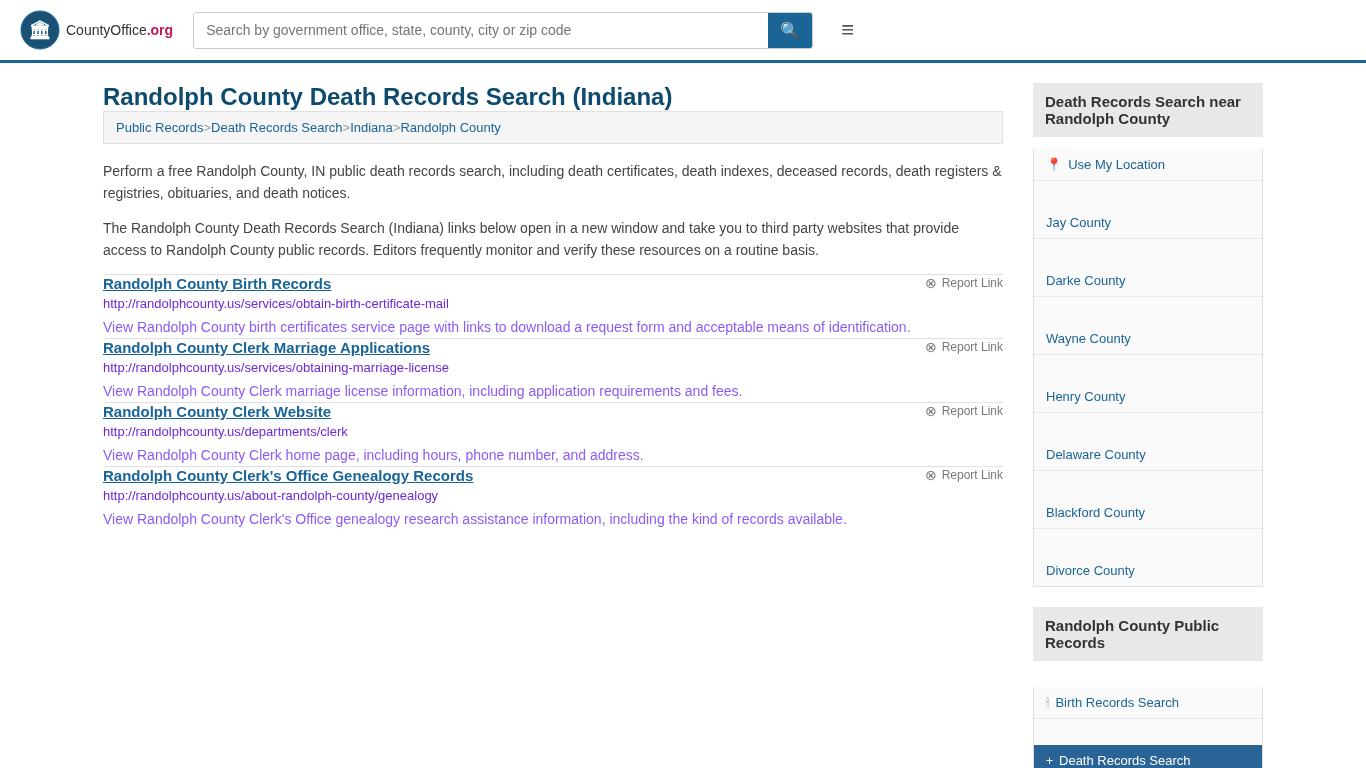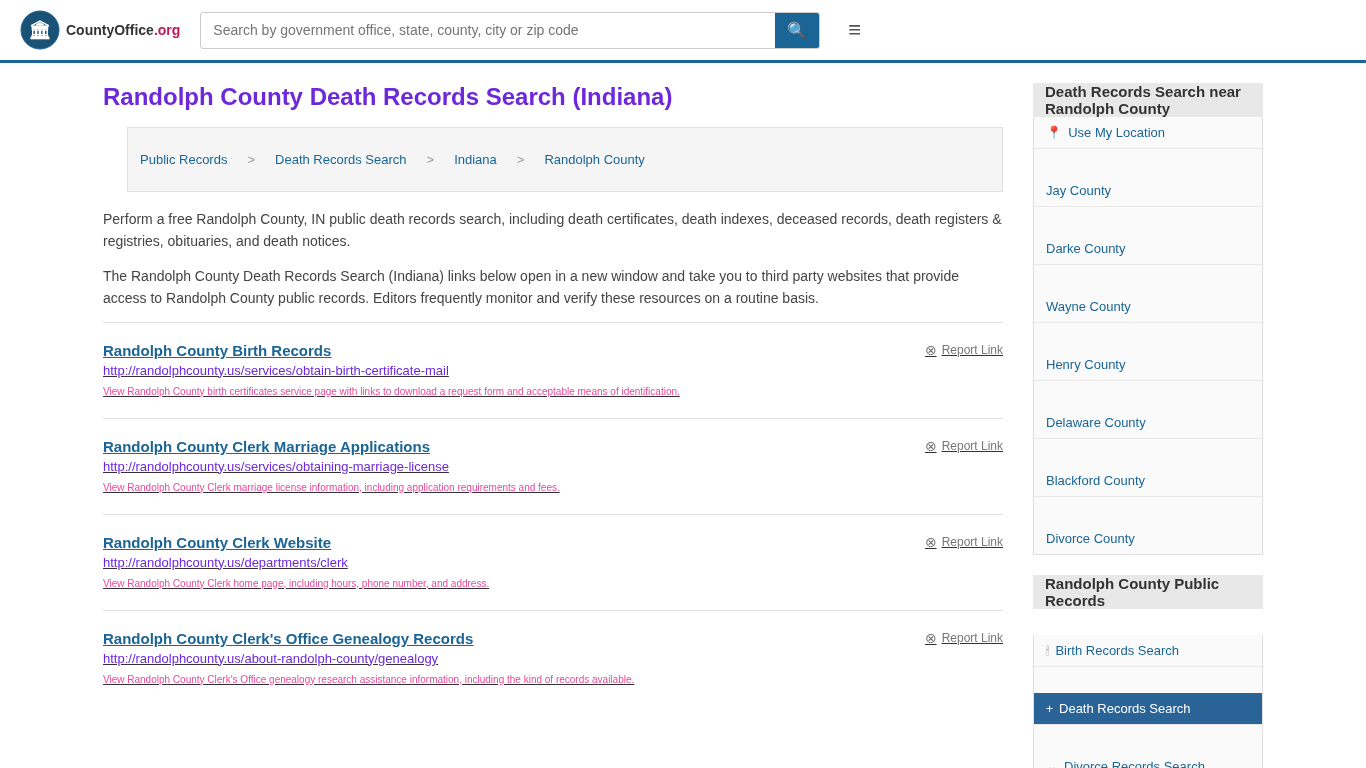--- a/index.html
+++ b/index.html
@@ -71,55 +71,52 @@
     }
     #sidebar {
       width: 230px;
       flex-shrink: 0;
     }
 
     
     #page-title {
       font-size: 24px;
       font-weight: bold;
-      color: #6d28d9;
-      margin-bottom: 16px;
+      color: #0c4a6e;
     }
 
     
     #breadcrumb {
       background: #f5f5f5;
       border: 1px solid #e0e0e0;
-      padding: 24px 12px;
+      padding: 8px 12px;
       margin-bottom: 16px;
       font-size: 13px;
       color: #666;
       display: flex;
       align-items: center;
-      gap: 20px;
+      gap: 0;
       flex-wrap: wrap;
-      margin-left: 24px;
     }
     #breadcrumb a { color: #1a6496; text-decoration: none; }
     .bc-sep { color: #999; }
 
     
     .description {
       margin-bottom: 12px;
       line-height: 1.6;
       color: #444;
       font-size: 14px;
     }
     .description a { color: #1a6496; }
 
     
     .result-item {
       border-top: 1px solid #e0e0e0;
-      padding: 19px 0;
-      text-decoration: underline;
+      padding: 0 0;
     }
     .result-header {
       display: flex;
       justify-content: space-between;
       align-items: flex-start;
       margin-bottom: 4px;
     }
     .result-title {
       font-size: 15px;
       font-weight: bold;
@@ -136,36 +133,36 @@
       cursor: pointer;
       white-space: nowrap;
     }
     .report-icon { font-size: 14px; }
     .result-url {
       color: #6d28d9;
       font-size: 13px;
       margin-bottom: 6px;
     }
     .result-desc {
-      color: #ec4899;
-      font-size: 10px;
+      color: #8b5cf6;
+      font-size: 14px;
       line-height: 1.5;
     }
 
     
     .sidebar-section {
       margin-bottom: 20px;
     }
     .sidebar-header {
       background: #e8e8e8;
-      padding: 0 12px;
+      padding: 10px 12px;
       font-size: 15px;
       font-weight: bold;
       color: #333;
-      margin-bottom: 0;
+      margin-bottom: 12px;
     }
     .sidebar-list {
       border: 1px solid #e0e0e0;
       border-top: none;
       background: #fafafa;
     }
     .sidebar-item {
       padding: 8px 12px;
       border-bottom: 1px solid #e8e8e8;
       display: flex;
@@ -200,21 +197,21 @@
 </head>
 <body>
 
 <div id="header">
   <div id="logo-area">
     <svg id="logo-icon" viewBox="0 0 40 40" xmlns="http://www.w3.org/2000/svg">
       <circle cx="20" cy="20" r="19" fill="#1a5276" stroke="#1a6496" stroke-width="1"></circle>
       <text x="20" y="26" text-anchor="middle" fill="white" font-size="18" font-weight="bold">🏛</text>
     </svg>
     <span>
-      <span style="font-weight:bold;color:#333">CountyOffice</span><span style="color:#be185d;font-weight:bold">.org</span>
+      <span style="font-weight:normal;color:#333">CountyOffice</span><span style="color:#be185d;font-weight:bold">.org</span>
     </span>
   </div>
   <div id="search-area">
     <input id="search-input" type="text" placeholder="Search by government office, state, county, city or zip code" style="">
     <button id="search-btn">🔍</button>
   </div>
   <button id="menu-btn">≡</button>
 </div>
 
 <div id="main-wrapper">

